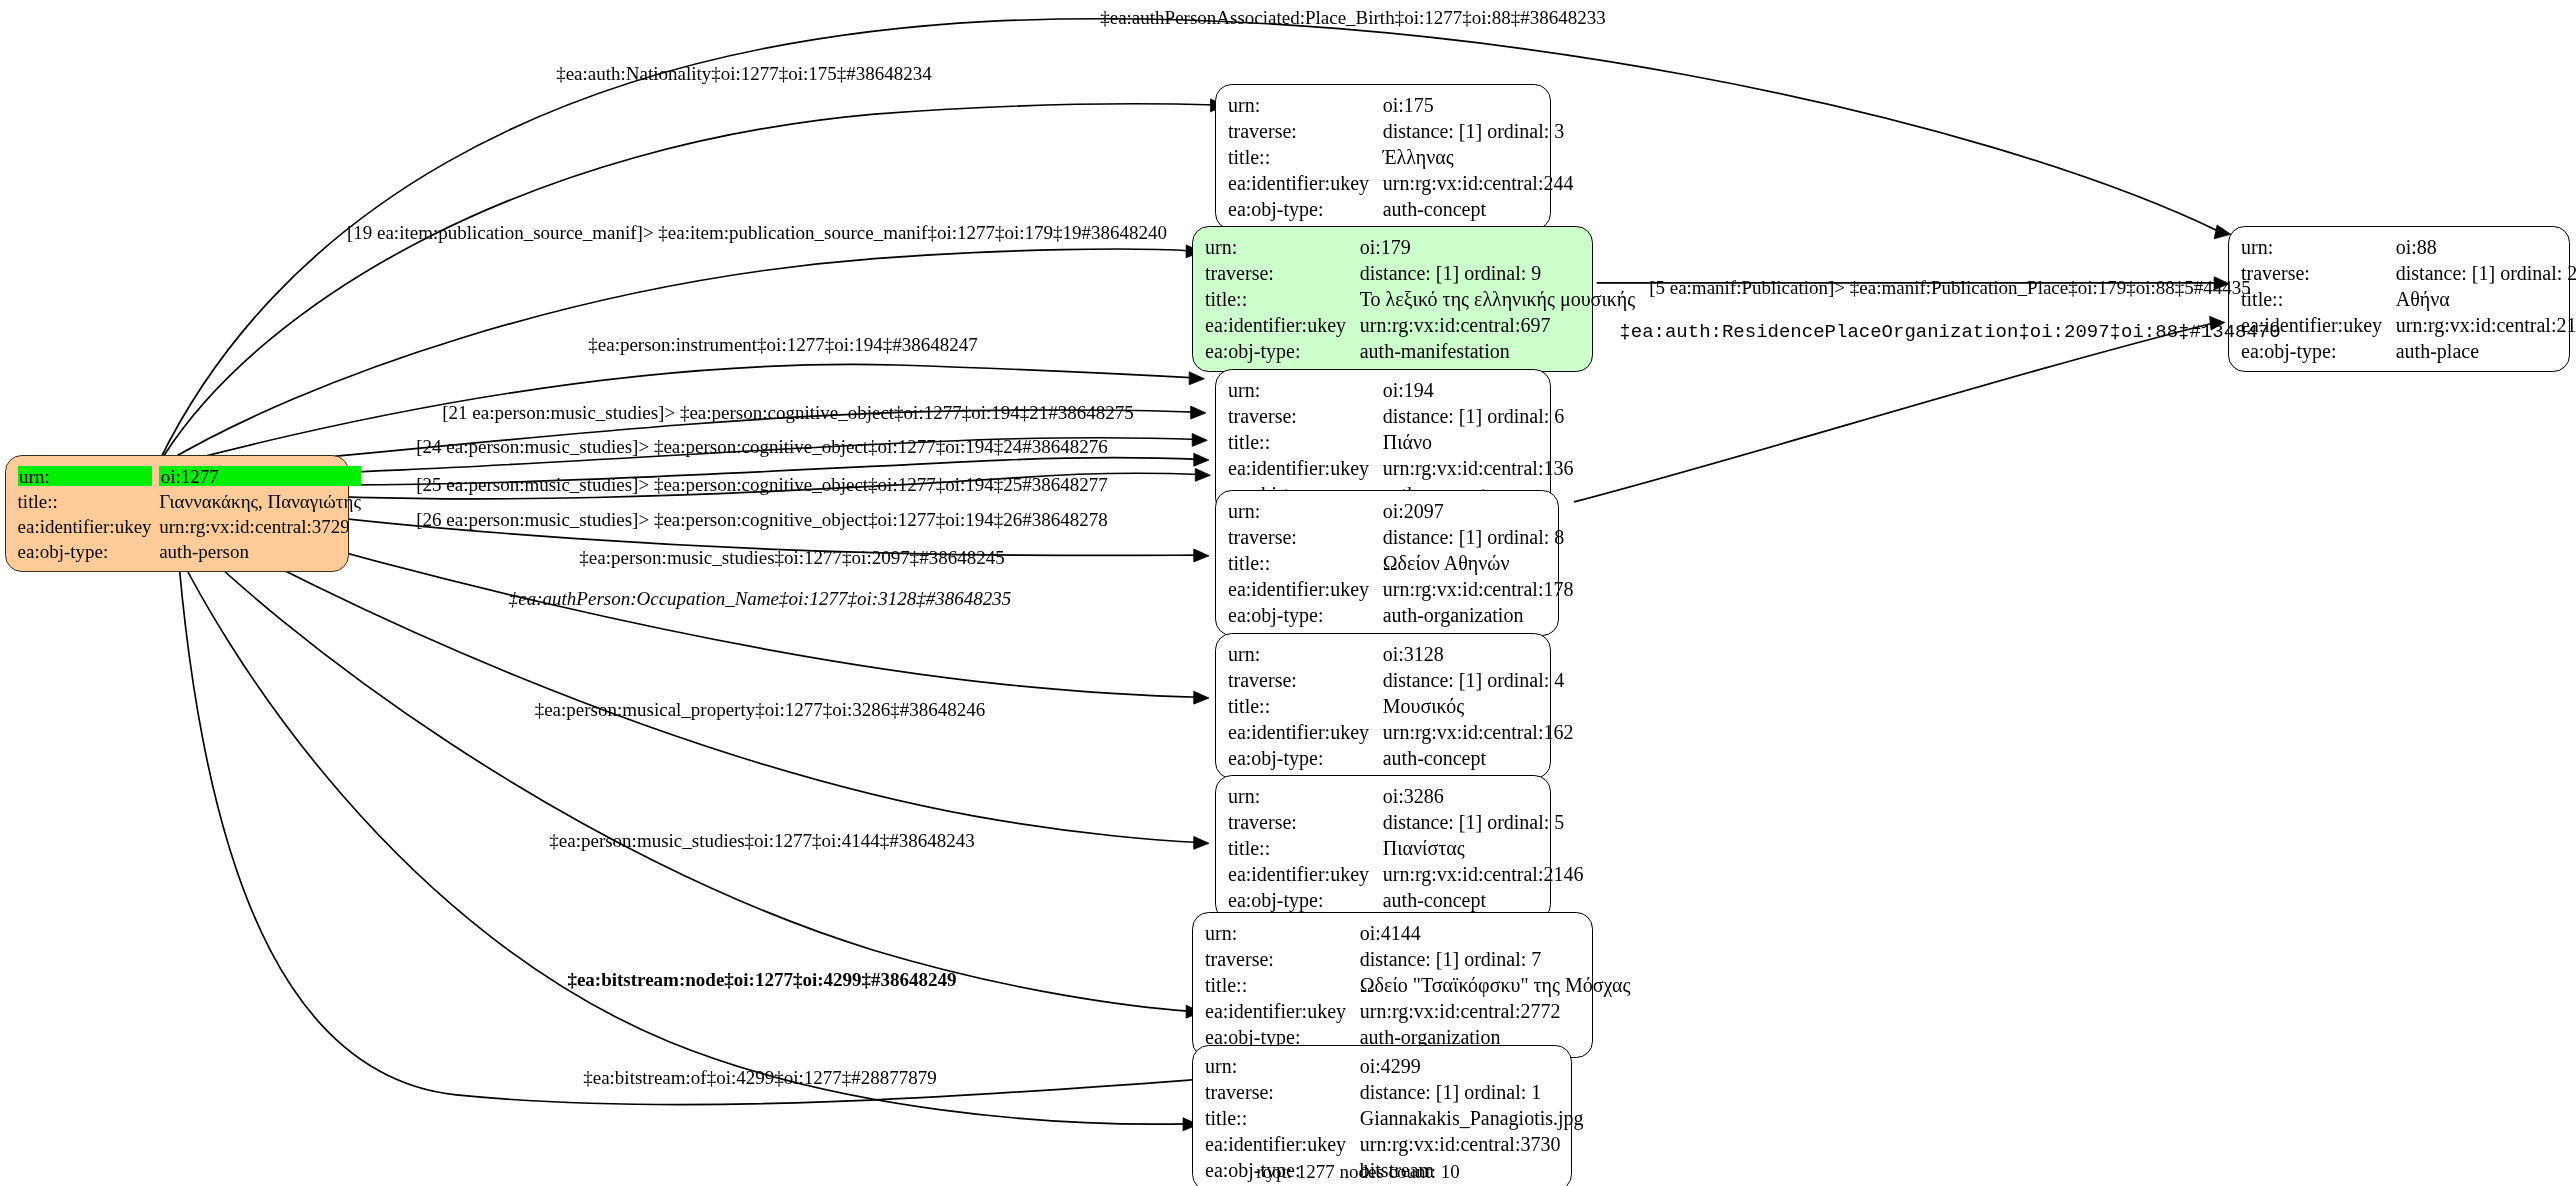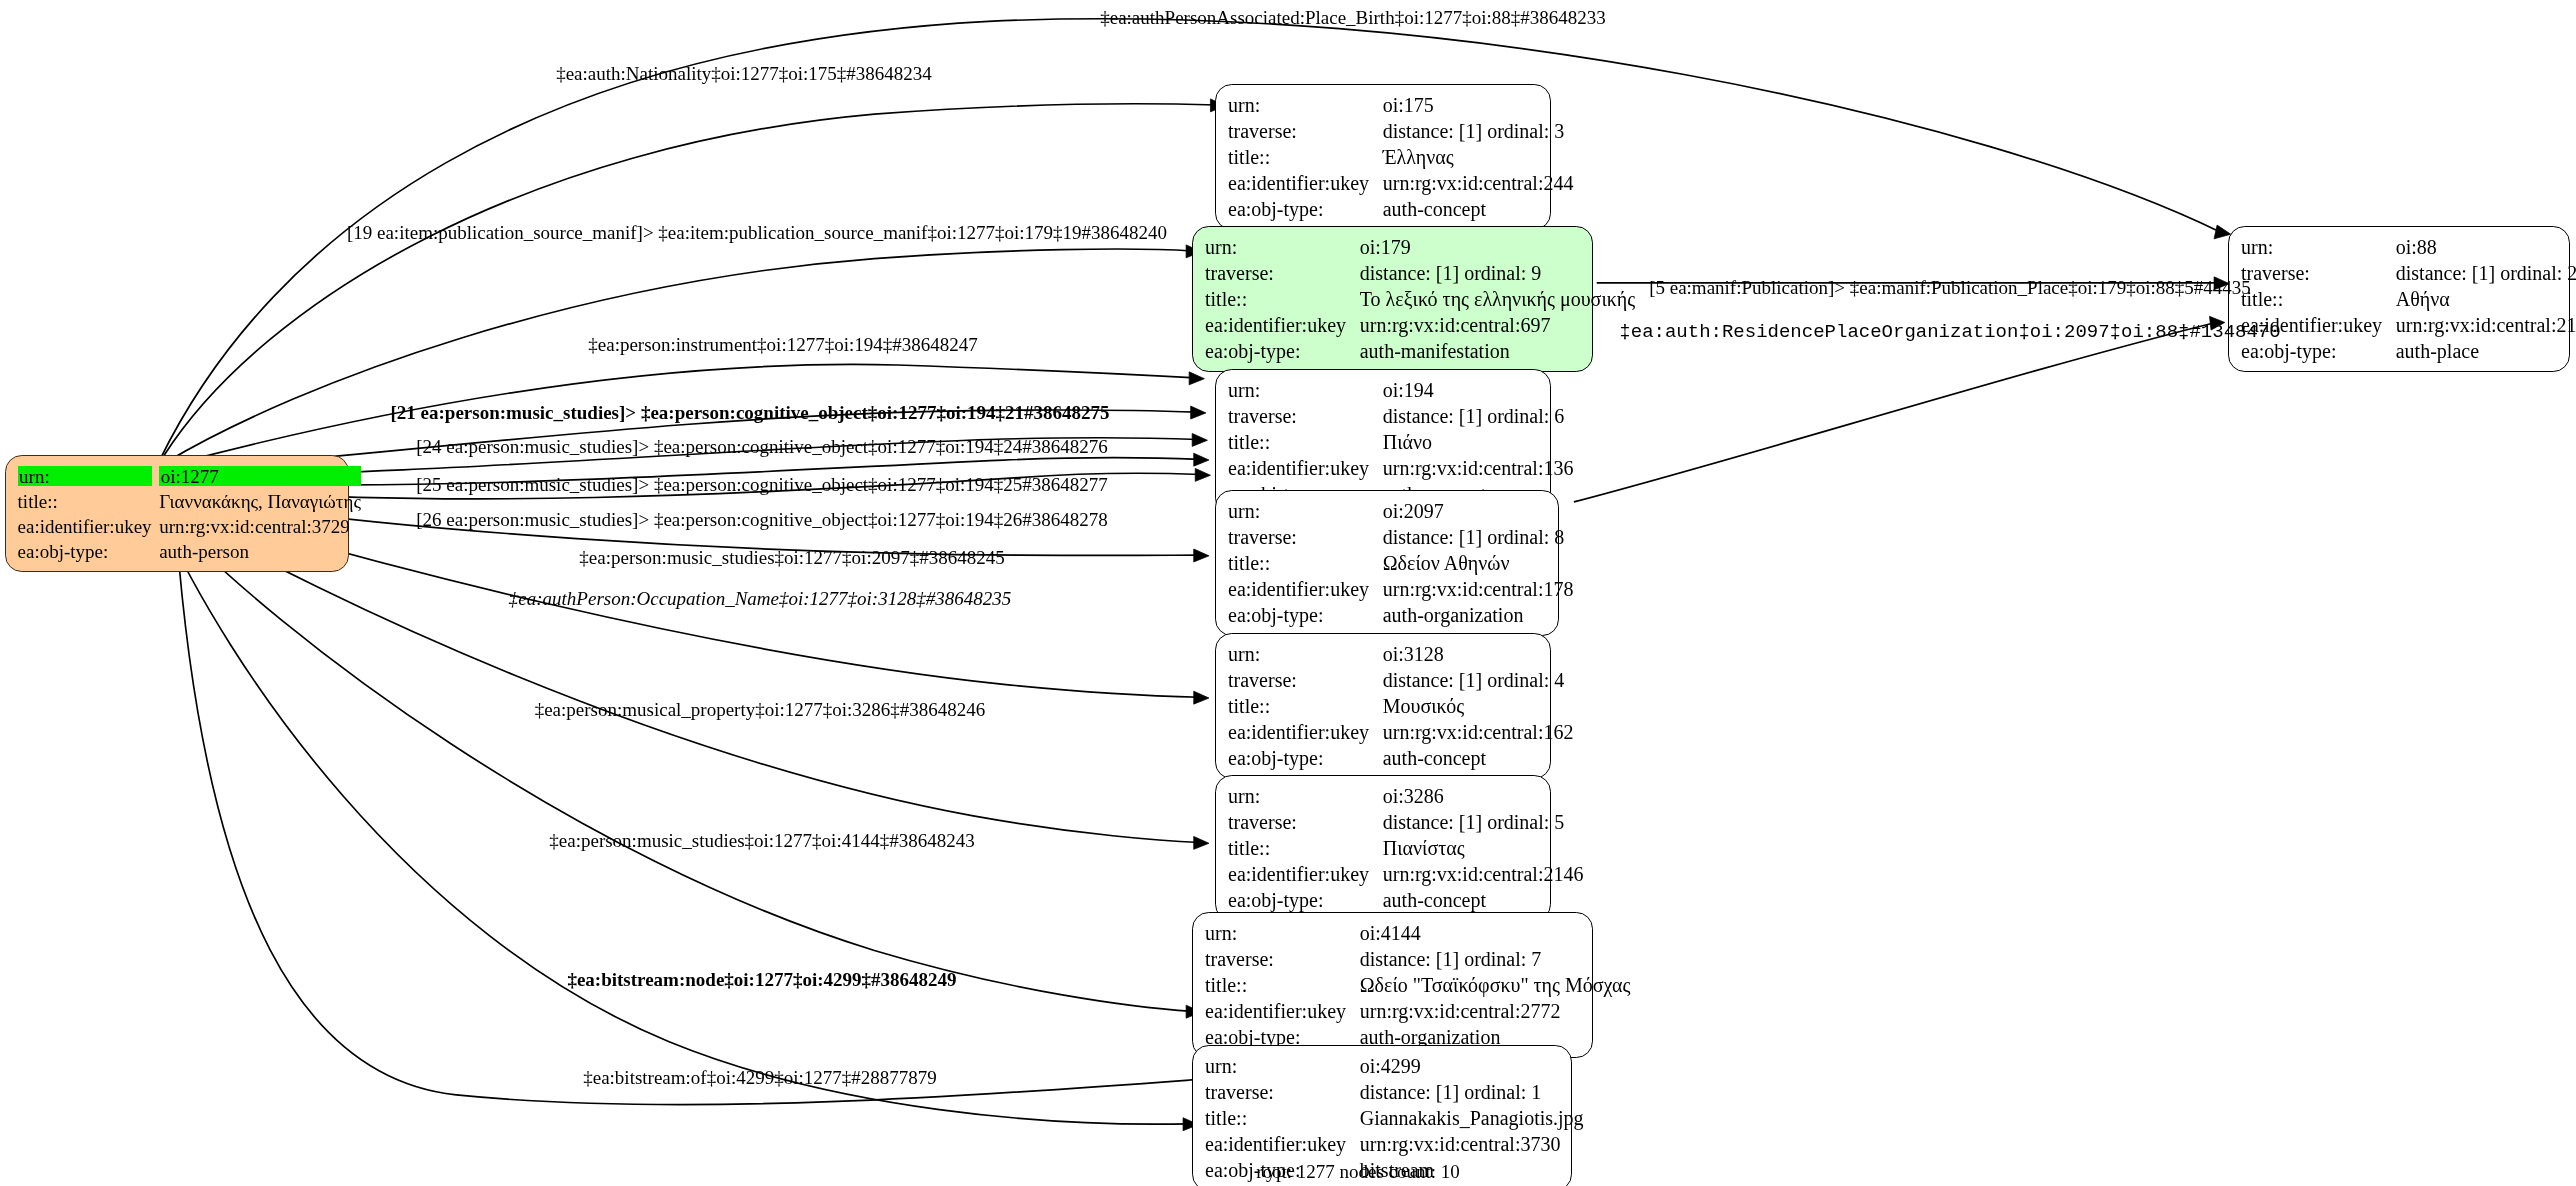--- a/index.html
+++ b/index.html
@@ -409,21 +409,21 @@
             <td class="v">auth-place</td>
           </tr>
     </tbody>
       </table>
   </div>
 
   <div class="edge-label" style="left:1353px; top:16.7px;">‡ea:authPersonAssociated:Place_Birth‡oi:1277‡oi:88‡#38648233</div>
   <div class="edge-label" style="left:744px;  top:73px;">‡ea:auth:Nationality‡oi:1277‡oi:175‡#38648234</div>
   <div class="edge-label" style="left:757px;  top:232px;">[19 ea:item:publication_source_manif]&gt; ‡ea:item:publication_source_manif‡oi:1277‡oi:179‡19#38648240</div>
   <div class="edge-label" style="left:783px; top:344px;">‡ea:person:instrument‡oi:1277‡oi:194‡#38648247</div>
-  <div class="edge-label" style="left:750px; top:412px;font-weight:bold;">[21 ea:person:music_studies]&gt; ‡ea:person:cognitive_object‡oi:1277‡oi:194‡21#38648275</div>
+  <div class="edge-label" style="left:788px; top:412px;">[21 ea:person:music_studies]&gt; ‡ea:person:cognitive_object‡oi:1277‡oi:194‡21#38648275</div>
   <div class="edge-label" style="left:762px; top:446px;">[24 ea:person:music_studies]&gt; ‡ea:person:cognitive_object‡oi:1277‡oi:194‡24#38648276</div>
   <div class="edge-label" style="left:762px; top:484px;">[25 ea:person:music_studies]&gt; ‡ea:person:cognitive_object‡oi:1277‡oi:194‡25#38648277</div>
   <div class="edge-label" style="left:762px; top:519px;">[26 ea:person:music_studies]&gt; ‡ea:person:cognitive_object‡oi:1277‡oi:194‡26#38648278</div>
   <div class="edge-label" style="left:792px; top:557px;">‡ea:person:music_studies‡oi:1277‡oi:2097‡#38648245</div>
   <div class="edge-label" style="left:760px; top:598px;font-style:italic;">‡ea:authPerson:Occupation_Name‡oi:1277‡oi:3128‡#38648235</div>
   <div class="edge-label" style="left:760px; top:709px;">‡ea:person:musical_property‡oi:1277‡oi:3286‡#38648246</div>
   <div class="edge-label" style="left:762px; top:840px;">‡ea:person:music_studies‡oi:1277‡oi:4144‡#38648243</div>
   <div class="edge-label" style="left:762px; top:979px;font-weight:bold;">‡ea:bitstream:node‡oi:1277‡oi:4299‡#38648249</div>
   <div class="edge-label" style="left:760px; top:1077px;">‡ea:bitstream:of‡oi:4299‡oi:1277‡#28877879</div>
   <div class="edge-label" style="left:1950px; top:287px;">[5 ea:manif:Publication]&gt; ‡ea:manif:Publication_Place‡oi:179‡oi:88‡5#44435</div>

